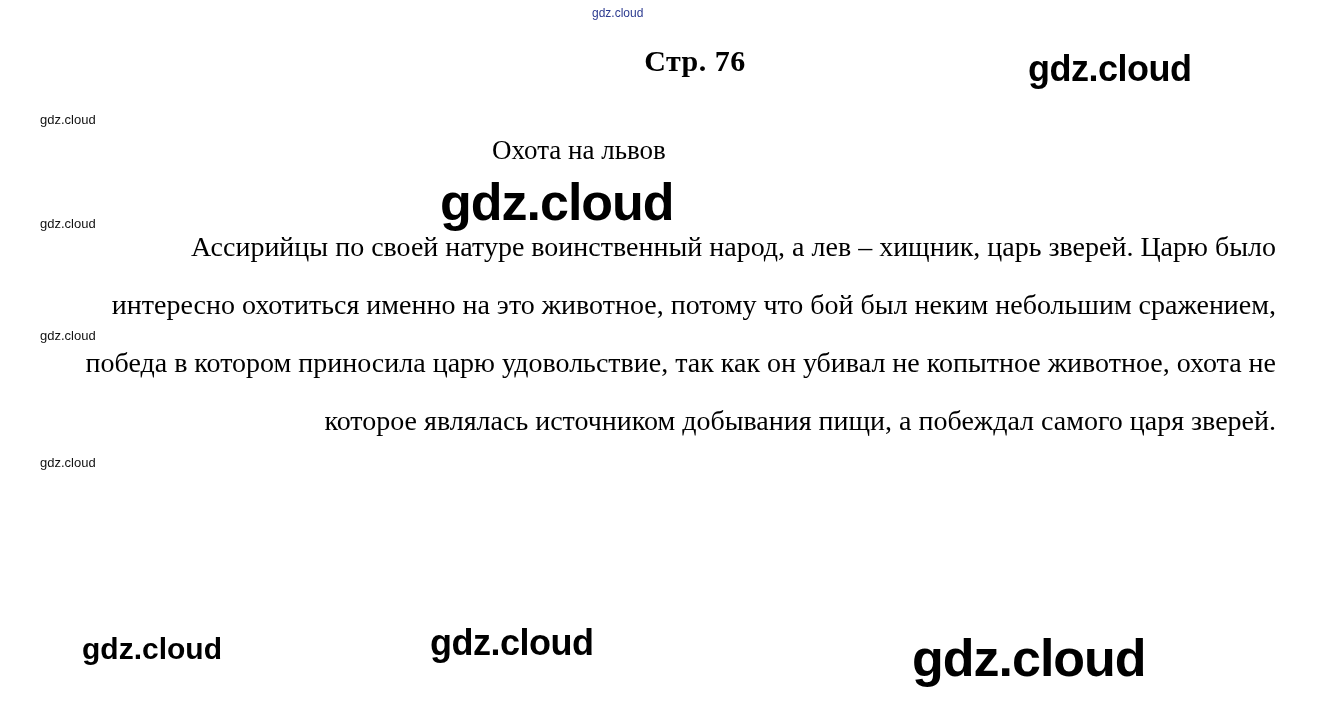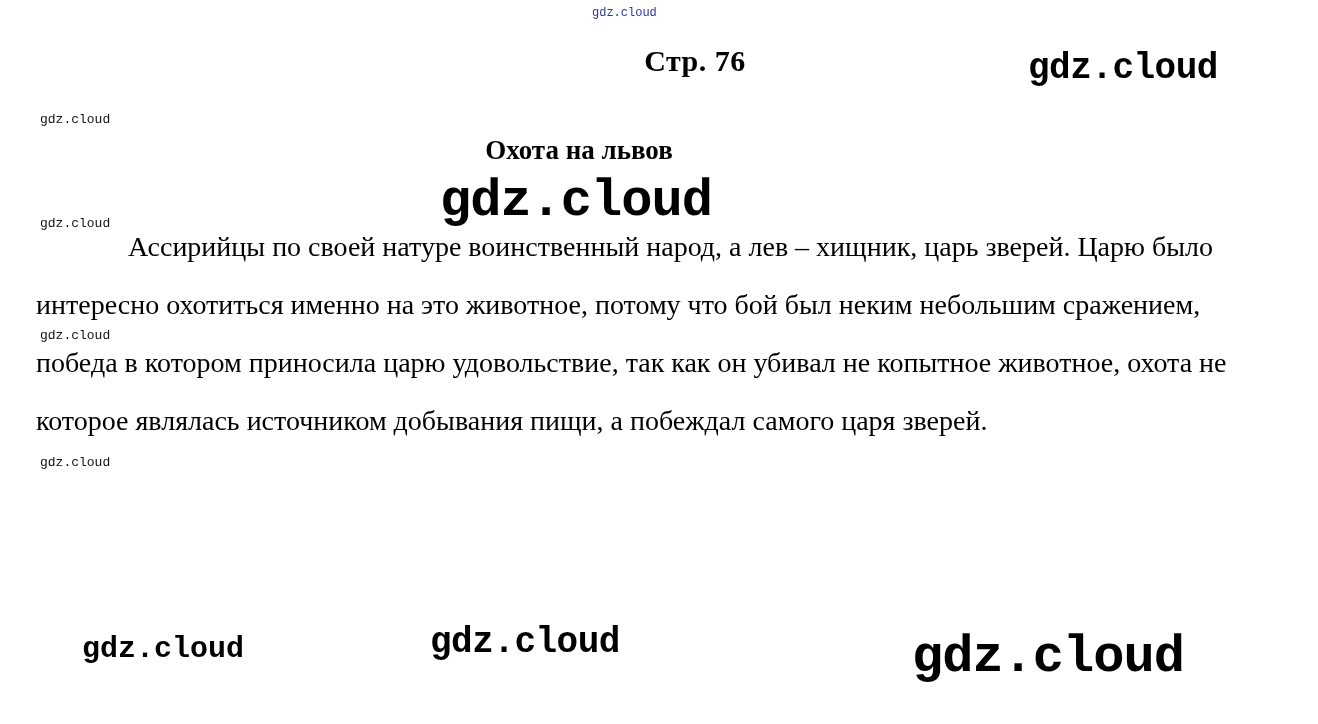--- a/index.html
+++ b/index.html
@@ -35,48 +35,49 @@
     padding-left: 36px;
   }
 
   .doc-title {
     position: absolute;
     top: 135px;
     left: 0;
     width: 1158px;
     text-align: center;
     font-family: "Liberation Serif", serif;
-    font-weight: bold;
+    font-weight: normal;
     font-size: 27px;
   }
 
   .body-text {
     position: absolute;
     top: 218px;
     left: 36px;
     width: 1240px;
     font-family: "Liberation Serif", serif;
     font-size: 28px;
     line-height: 58px;
     text-align: left;
   }
   .body-text p {
     margin: 0 0 0 0;
+    text-align: right;
   }
   .body-text p.indent {
     text-indent: 92px;
   }
   .body-text p.second {
     margin-top: 8px;
   }
 
   
   .wm {
     position: absolute;
-    font-family: Liberation Mono, monospace;
+    font-family: Liberation Sans, sans-serif;
     color: #000000;
     white-space: nowrap;
     pointer-events: none;
     text-align: center;
   }
   .wm-small {
     font-size: 13px;
     font-weight: normal;
     color: #111111;
   }

